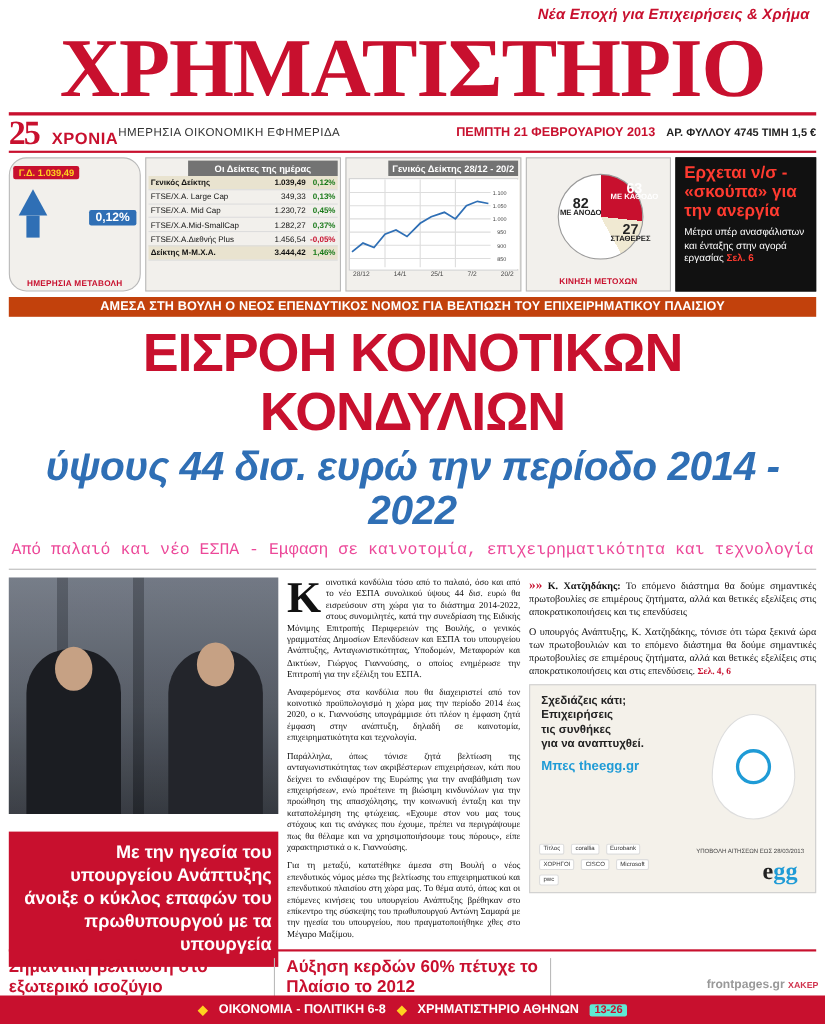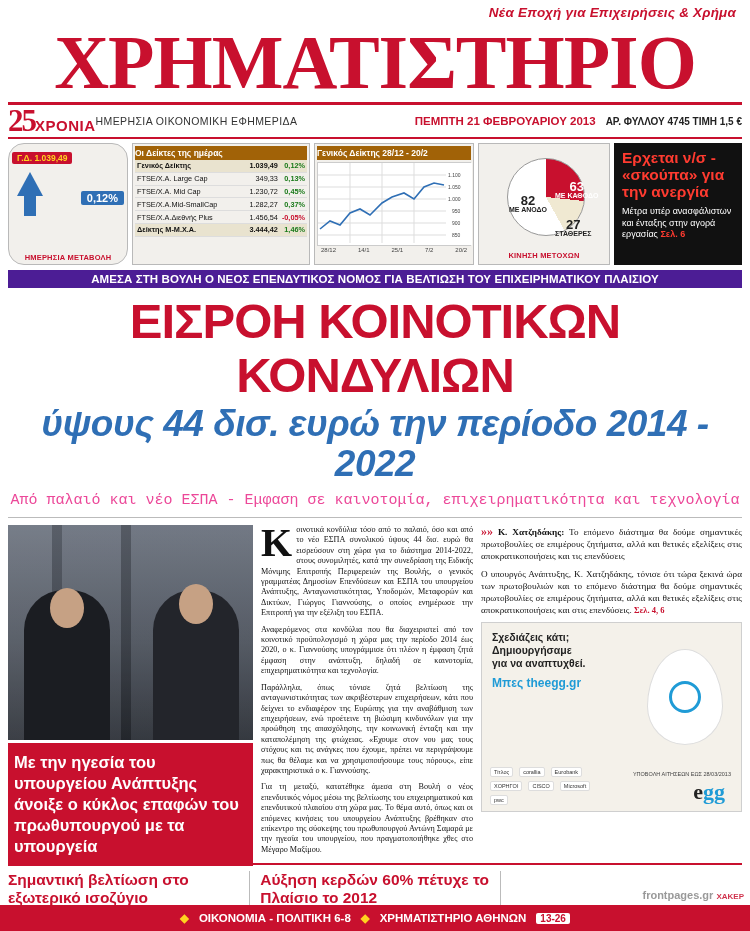--- a/index.html
+++ b/index.html
@@ -44,21 +44,21 @@
 
   
   .infobar {
     display: flex; align-items: center;
     height: 34px;
     margin: 0 8px;
     border-bottom: 2px solid #c8102e;
     font-size: 11px;
   }
   .anniv {
-    display: flex; align-items: baseline; gap: 0;
+    display: flex; align-items: baseline; gap: 12px;
     color: #c8102e; font-weight: bold;
   }
   .anniv .num {
     font-family: "Liberation Serif", serif;
     font-size: 31px; line-height: 28px;
     letter-spacing: -2px;
   }
   .anniv .word { font-size: 15px; letter-spacing: .5px; }
   .infobar .sub {
     color: #333; font-size: 10.5px; letter-spacing: .4px;
@@ -96,22 +96,22 @@
   }
   .arrow-stem {
     position: absolute; left: 15px; top: 52px; width: 12px; height: 20px; background: #2f6fb5;
   }
   .dash-caption {
     position: absolute; bottom: 2px; left: 0; right: 0; text-align: center;
     font-size: 7.5px; font-weight: bold; color: #c8102e; letter-spacing: .2px;
   }
 
   .tbl-head {
-    background: #a16207; color: #fff; font-size: 8.5px; font-weight: bold;
-    padding: 2px 0;
+    background: #737373; color: #fff; font-size: 8.5px; font-weight: bold;
+    text-align: center; padding: 2px 0; margin-left: 36px;
   }
   table.idx { width: 100%; border-collapse: collapse; font-size: 7.3px; }
   table.idx td { padding: 1.4px 2px; border-bottom: 1px solid #ddd; }
   table.idx td.name { text-align: left; color: #111; }
   table.idx td.val { text-align: right; color: #111; }
   table.idx td.chg { text-align: right; width: 26px; color: #1a7a1a; font-weight: bold; }
   table.idx td.chg.neg { color: #c8102e; }
   table.idx tr.hl td { background: #e9e3cf; font-weight: bold; }
 
   .chart-area { position: relative; height: 84px; margin-top: 2px; background: #fff; border: 1px solid #ccc; }
@@ -120,34 +120,34 @@
     display: flex; justify-content: space-between; font-size: 6px; color: #444;
     padding: 0 4px; margin-top: 1px;
   }
 
   .pie-wrap { position: relative; height: 100%; }
   .pie {
     position: absolute; left: 26px; top: 12px; width: 78px; height: 78px; border-radius: 50%;
     background: conic-gradient(#c8102e 0deg 96deg, #f0e9d2 96deg 151deg, #ffffff 151deg 360deg);
     border: 1px solid #999;
   }
-  .pie-lbl { position: absolute; font-size: 7px; font-weight: bold; text-align: center; line-height: 9px; margin-top: 16px; }
+  .pie-lbl { position: absolute; font-size: 7px; font-weight: bold; text-align: center; line-height: 9px; }
   .pie-n { font-size: 13px; display: block; }
   .dash-e .adtitle {
     color: #ff3b30; font-weight: bold; font-size: 15.5px; line-height: 17px;
   }
   .dash-e .adbody {
     color: #fff; font-size: 9px; line-height: 11.5px; margin-top: 6px;
   }
   .dash-e .adref { color: #ff3b30; font-weight: bold; }
 
   
   .kicker {
     margin: 5px 8px 0 8px;
-    background: #4c1d95; color: #fff;
+    background: #c2410c; color: #fff;
     font-size: 11.5px; font-weight: bold; text-align: center;
     padding: 3px 0; letter-spacing: .1px;
   }
 
   
   .head1 {
     text-align: center; color: #c8102e;
     font-family: "Liberation Sans", sans-serif;
     font-weight: bold; font-size: 49px; line-height: 54px;
     letter-spacing: -1px; margin-top: 6px;
@@ -183,23 +183,23 @@
   }
   .photo .man.left { left: 16px; }
   .photo .man.right { right: 14px; background: #23252b; }
   .photo .head {
     position: absolute; width: 34px; height: 40px; border-radius: 50%;
     background: #c6a184;
   }
   .photo .head.left { left: 42px; bottom: 112px; }
   .photo .head.right { right: 40px; bottom: 116px; }
   .photo-caption {
-    background: #c8102e; color: #fff; text-align: left;
+    background: #c8102e; color: #fff; text-align: right;
     font-weight: bold; font-size: 16.5px; line-height: 21px;
-    padding: 9px 6px; margin-top: 3px;
+    padding: 9px 6px; margin-top: 16px;
   }
 
   .col-text { width: 212px; font-family: "Liberation Serif", serif; }
   .col-text p {
     font-size: 8.2px; line-height: 10.4px; text-align: justify; color: #111; margin-bottom: 6px;
   }
   .dropcap {
     float: left; font-size: 40px; line-height: 32px; font-weight: bold;
     padding: 2px 4px 0 0; font-family: "Liberation Serif", serif; color: #111;
   }
@@ -259,21 +259,21 @@
     color: #111; margin-top: 6px;
   }
 
   
   .footer {
     position: absolute; left: 0; bottom: 0; width: 750px; height: 26px;
     background: #c8102e; color: #fff; display: flex; align-items: center;
     justify-content: center; gap: 10px; font-size: 11.5px; font-weight: bold;
   }
   .footer .dot { color: #ffd21f; }
-  .footer .pg { background: #ffffff; color: #c8102e; padding: 0 4px; border-radius: 2px; font-size: 10px; }
+  .footer .pg { background: #5eead4; color: #c8102e; padding: 0 4px; border-radius: 2px; font-size: 10px; }
   .watermark {
     position: absolute; right: 6px; bottom: 30px; font-size: 11px; color: #888;
     font-weight: bold; opacity: .85;
   }
   .watermark small { font-size: 8px; color: #c8102e; }
 </style>
 </head>
 <body>
 
 <div class="page">
@@ -449,21 +449,22 @@
           <span>Το επόμενο διάστημα θα δούμε σημαντικές πρωτοβουλίες σε επιμέρους ζητήματα, αλλά και θετικές εξελίξεις στις αποκρατικοποιήσεις και τις επενδύσεις</span>
         </p>
         <p>
           <span>Ο υπουργός Ανάπτυξης, Κ. Χατζηδάκης, τόνισε ότι τώρα ξεκινά ώρα των πρωτοβουλιών και το επόμενο διάστημα θα δούμε σημαντικές πρωτοβουλίες σε επιμέρους ζητήματα, αλλά και θετικές εξελίξεις στις αποκρατικοποιήσεις και στις επενδύσεις.</span>
           <span class="ref">Σελ. 4, 6</span>
         </p>
       </div>
 
       <div class="ad-egg">
         <div class="txt">Σχεδιάζεις κάτι;</div>
-        <div class="txt">Δημιουργήσαμε</div>
+        <div class="txt">Επιχειρήσεις</div>
+        <div class="txt">τις συνθήκες</div>
         <div class="txt">για να αναπτυχθεί.</div>
         <div class="brand">Μπες theegg.gr</div>
         <div class="egg-shape"></div>
         <div class="scribble"></div>
         <div class="legal">ΥΠΟΒΟΛΗ ΑΙΤΗΣΕΩΝ ΕΩΣ 28/03/2013</div>
         <div class="egg-logo">e<span>gg</span></div>
         <div class="logo-strip">
           <span class="logo-chip">Τίτλος</span>
           <span class="logo-chip">corallia</span>
           <span class="logo-chip">Eurobank</span>

